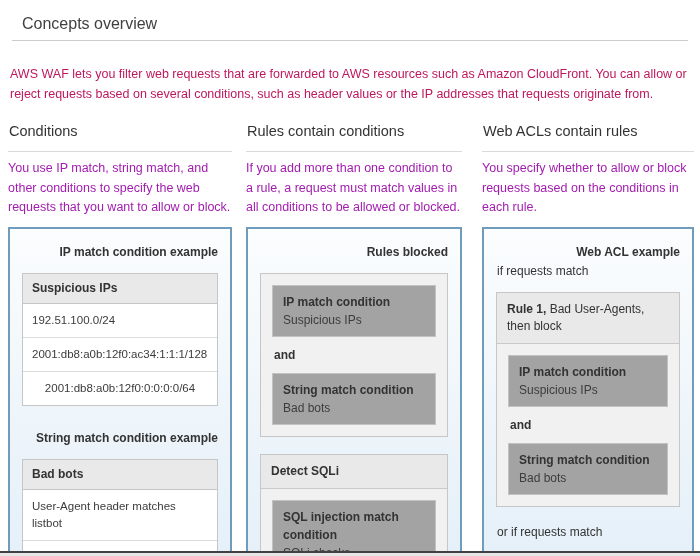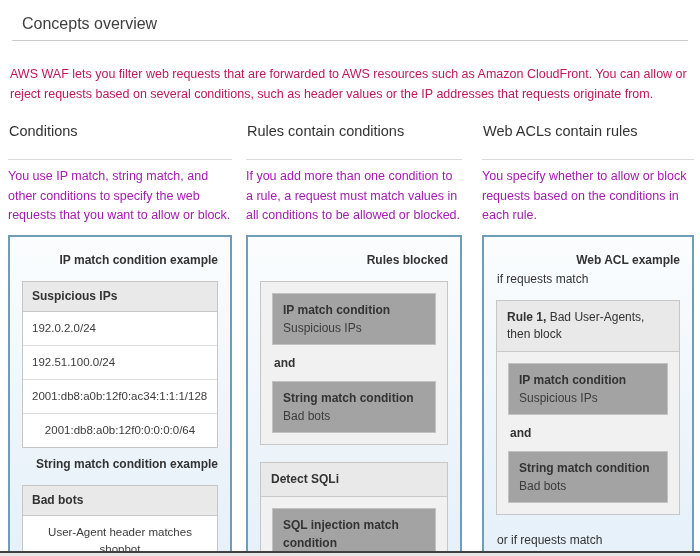--- a/index.html
+++ b/index.html
@@ -18,34 +18,34 @@
     font-size:12.5px;line-height:20px;color:#be185d;
     margin:23px 10px 13px 10px;
   }
   .columns{display:flex;align-items:flex-start;margin:0 6px 0 8px;}
   .col{box-sizing:border-box;}
   .col-1{width:224px;margin-right:14px;flex:none;}
   .col-2{width:216px;margin-right:20px;flex:none;}
   .col-3{flex:1;min-width:0;}
   .col-heading{
     font-size:14.5px;font-weight:400;color:#333;
-    margin:6px 0 0 0;padding:0 0 20px 1px;
+    margin:6px 0 0 0;padding:0 0 12px 1px;
     border-bottom:1px solid #d9d9d9;
   }
   .col-desc{font-size:12.5px;line-height:19.5px;margin:7px 0 9px 0;color:#a21caf;}
   .figure{
     border:2px solid var(--figure-border,#6f9cba);
     background:linear-gradient(to bottom,
       var(--figure-bg-top,#fbfdfe),
       var(--figure-bg-mid,#ecf4fa) 45%,
       var(--figure-bg-bottom,#dcebf7));
     padding:12px;height:450px;overflow:hidden;
   }
   .fig-title{font-weight:bold;font-size:12px;color:#333;margin:3px 0 13px 1px;line-height:16px;text-align:right;}
-  .fig-title.second{margin-top:8px;}
+  .fig-title.second{margin-top:24px;}
   .fig-title.tight{margin-bottom:3px;}
   .fig-sub{font-size:12px;margin:0 0 13px 1px;line-height:16px;color:#333;}
   .dtable{background:#fff;border:1px solid #c6c6c6;}
   .t-header{
     font-weight:bold;font-size:12px;padding:8px 9px;line-height:13px;
     background:var(--panel-header-bg,#ececec);
     border-bottom:1px solid #c6c6c6;color:#333;
   }
   .t-row{
     font-size:11.5px;padding:8px 9px;line-height:17px;
@@ -83,28 +83,28 @@
 
   <div class="columns">
 
     <div class="col col-1">
       <h2 class="col-heading">Conditions</h2>
       <p class="col-desc">You use IP match, string match, and other conditions to specify the web requests that you want to allow or block.</p>
       <div class="figure">
         <div class="fig-title">IP match condition example</div>
         <div class="dtable">
           <div class="t-header">Suspicious IPs</div>
-          <div class="t-row nowrap">192.0.2.0/24</div>
           <div class="t-row nowrap">192.51.100.0/24</div>
           <div class="t-row nowrap">2001:db8:a0b:12f0:ac34:1:1:1/128</div>
           <div class="t-row nowrap">2001:db8:a0b:12f0:0:0:0:0/64</div>
         </div>
         <div class="fig-title second">String match condition example</div>
         <div class="dtable">
           <div class="t-header">Bad bots</div>
+          <div class="t-row">User-Agent header matches listbot</div>
           <div class="t-row">User-Agent header matches shopbot</div>
         </div>
       </div>
     </div>
 
     <div class="col col-2">
       <h2 class="col-heading">Rules contain conditions</h2>
       <p class="col-desc">If you add more than one condition to a rule, a request must match values in all conditions to be allowed or blocked.</p>
       <div class="figure">
         <div class="fig-title">Rules blocked</div>

